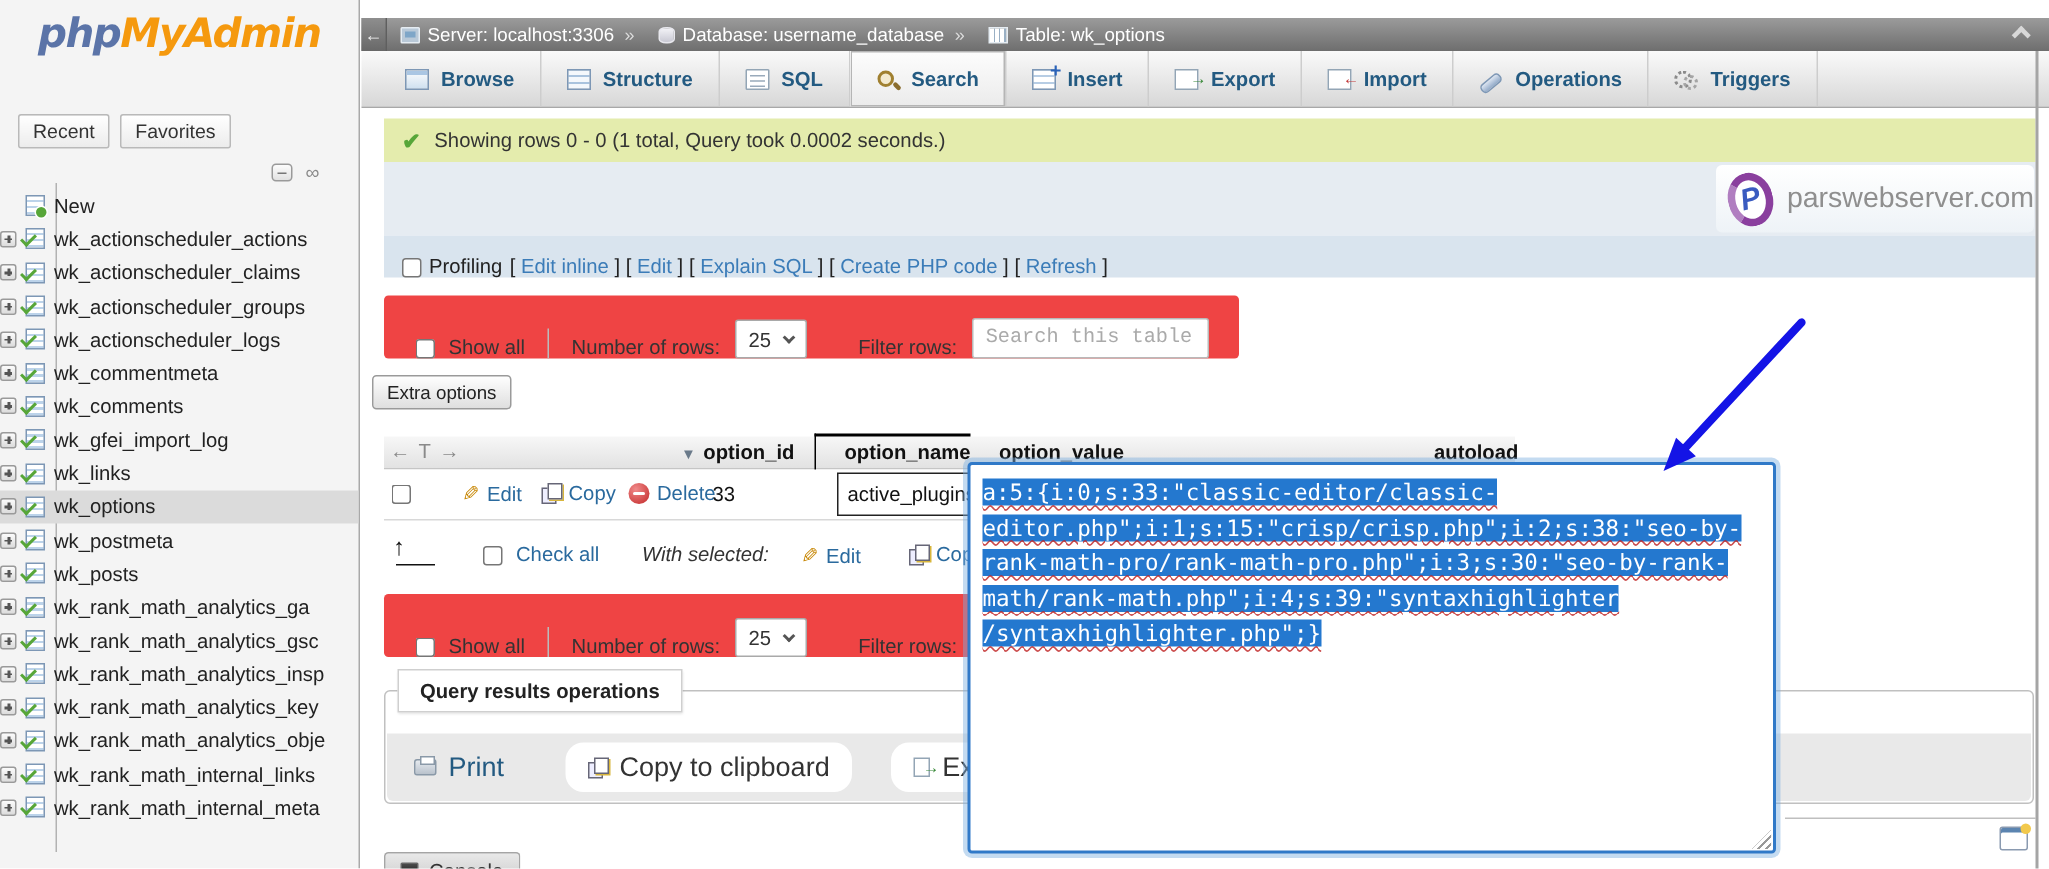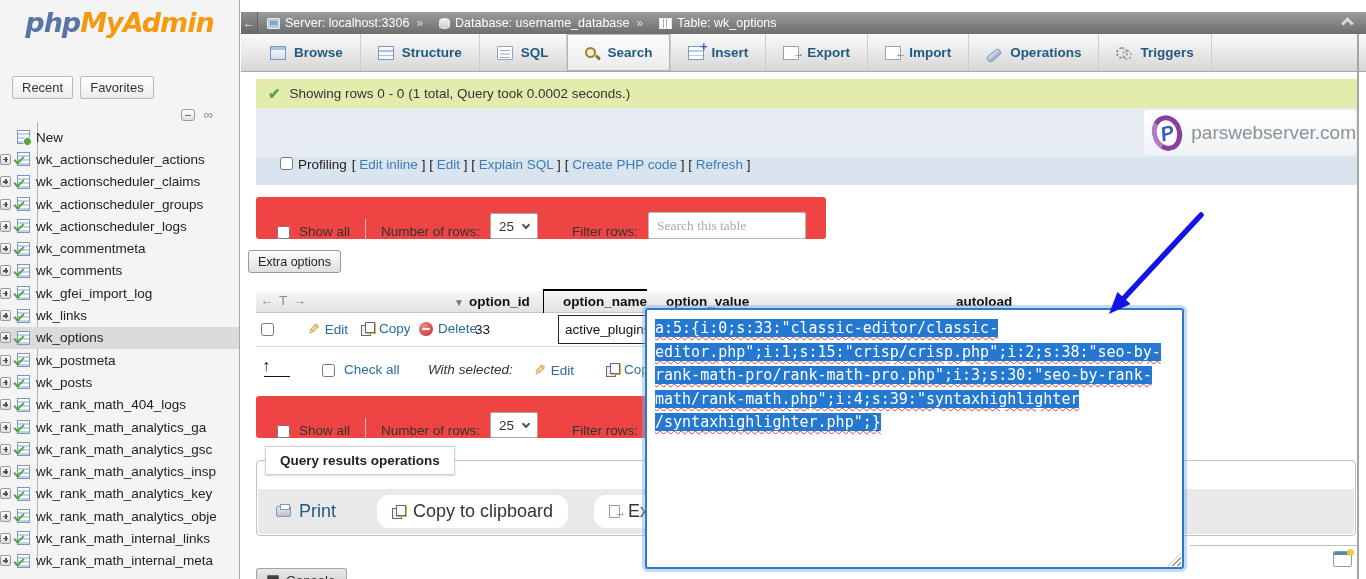--- a/index.html
+++ b/index.html
@@ -64,36 +64,36 @@
   .ic-import::after{content:"←";position:absolute;right:-6px;top:0px;color:#c23a3a;font-weight:bold;font-size:11px}
   .ic-operations{width:15px;height:14px}
   .ic-operations::before{content:"";position:absolute;left:0px;top:6px;width:14px;height:5px;background:linear-gradient(#dde6f2,#92aac8);border-radius:3px;transform:rotate(-40deg);border:1px solid #7d97b5}
   .ic-triggers::before{content:"";position:absolute;left:0;top:1px;width:8px;height:8px;border:2px dotted #8a8a8a;border-radius:50%}
   .ic-triggers::after{content:"";position:absolute;right:0;bottom:0;width:6px;height:6px;border:2px dotted #a5a5a5;border-radius:50%}
 
   .msg{position:absolute;left:15px;top:67px;width:1101px;height:29px;background:#e4ecad;display:flex;align-items:center;gap:9px;padding-left:12px;font-size:13.5px;color:#333}
   .ck{color:#57a639;font-size:15px;font-weight:bold}
   .sqlbox{position:absolute;left:15px;top:96px;width:1101px;height:49px;background:#e6ecf2;padding:15px 0 0 12px;font-family:"DejaVu Sans Mono",monospace;font-size:13px}
   .kw{color:#c400b0}.u{border-bottom:1px dotted #888}.idt{color:#0a3e9e}.str{color:#b40000}.pl{color:#222}
-  .profrow{position:absolute;left:15px;top:145px;width:1101px;height:28px;background:#d9e4ee;display:flex;align-items:flex-start;gap:5px;padding-left:24px;font-size:13.5px;color:#222}
+  .profrow{position:absolute;left:15px;top:145px;width:1101px;height:28px;background:#d9e4ee;display:flex;align-items:flex-end;gap:5px;padding-left:12px;font-size:13.5px;color:#222}
   .plink{color:#222}
   .plink a{color:#3b7cb8}
   .brand{position:absolute;left:903px;top:98px;width:212px;height:45px;background:linear-gradient(#ffffff,#eef3f7);border-radius:4px;display:flex;align-items:center;gap:9px;padding-left:8px;z-index:5}
   .brandmark{width:36px;height:36px;border-radius:50%;border:5px solid #8a3f9e;border-left-color:#b07ec0;display:flex;align-items:center;justify-content:center;background:#fff;transform:rotate(-15deg)}
   .brandmark span{font-weight:bold;font-style:italic;font-size:20px;color:#3a5bc0}
   .brandtext{font-size:19px;color:#8f8f8f}
 
   .rowsbar{position:absolute;left:15px;width:570px;height:42px;background:#ef4444;border-radius:3px;display:flex;align-items:flex-end;font-size:13.5px;color:#333}
   .rowsbar.b1{top:185px}.rowsbar.b2{top:384px}
   .rowsbar input[type=checkbox]{margin:0 9px 0 21px}
   .vdiv{width:1px;height:20px;background:#bbb;margin:0 15px}
   .sel-box{display:inline-flex;align-items:center;gap:9px;background:#fff;border:1px solid #a9a9a9;border-radius:2px;height:26px;padding:0 8px;margin-left:10px}
   .chev-down{width:6px;height:6px;border-right:2px solid #555;border-bottom:2px solid #555;transform:rotate(45deg);margin-top:-3px}
   .filter-lb{margin-left:34px}
-  .filter-in{width:158px;height:27px;border:1px solid #b9b9b9;border-radius:2px;margin-left:10px;padding:0 8px;font-size:13.5px;color:#333;font-family:Liberation Serif, serif}
+  .filter-in{width:158px;height:27px;border:1px solid #b9b9b9;border-radius:2px;margin-left:10px;padding:0 8px;font-size:13.5px;color:#333;font-family:Liberation Mono, monospace}
   .filter-in::placeholder{color:#aaa}
 
   .extra-btn{position:absolute;left:7px;top:238px;height:23px;padding:0 9px;background:linear-gradient(#fefefe,#dfdfdf);border:1px solid #9a9a9a;border-radius:3px;font-size:12.5px;color:#222;display:flex;align-items:center}
 
   .thead{position:absolute;left:15px;top:279px;width:754px;height:22px;background:linear-gradient(#f7f7f7,#e2e2e2);border-bottom:1px solid #c5c5c5;font-weight:bold;font-size:13.5px;color:#111}
   .thead .h-nav{position:absolute;left:4px;top:2px;color:#8a8a8a;font-weight:normal;letter-spacing:1px}
   .h-oid{position:absolute;left:198px;top:3px}
   .h-oid .sort{color:#6a7a8a;font-size:10px;margin-right:5px;font-weight:normal}
   .h-oname{position:absolute;left:307px;top:3px}
   .h-oval{position:absolute;left:410px;top:3px}
@@ -230,25 +230,20 @@
       </div>
       <div class="titem">
         <span class="plusbox"></span>
         <span class="tbl-ic"></span>
         <span class="tlabel">wk_postmeta</span>
       </div>
       <div class="titem">
         <span class="plusbox"></span>
         <span class="tbl-ic"></span>
         <span class="tlabel">wk_posts</span>
-      </div>
-      <div class="titem">
-        <span class="plusbox"></span>
-        <span class="tbl-ic"></span>
-        <span class="tlabel">wk_rank_math_404_logs</span>
       </div>
       <div class="titem">
         <span class="plusbox"></span>
         <span class="tbl-ic"></span>
         <span class="tlabel">wk_rank_math_analytics_ga</span>
       </div>
       <div class="titem">
         <span class="plusbox"></span>
         <span class="tbl-ic"></span>
         <span class="tlabel">wk_rank_math_analytics_gsc</span>

